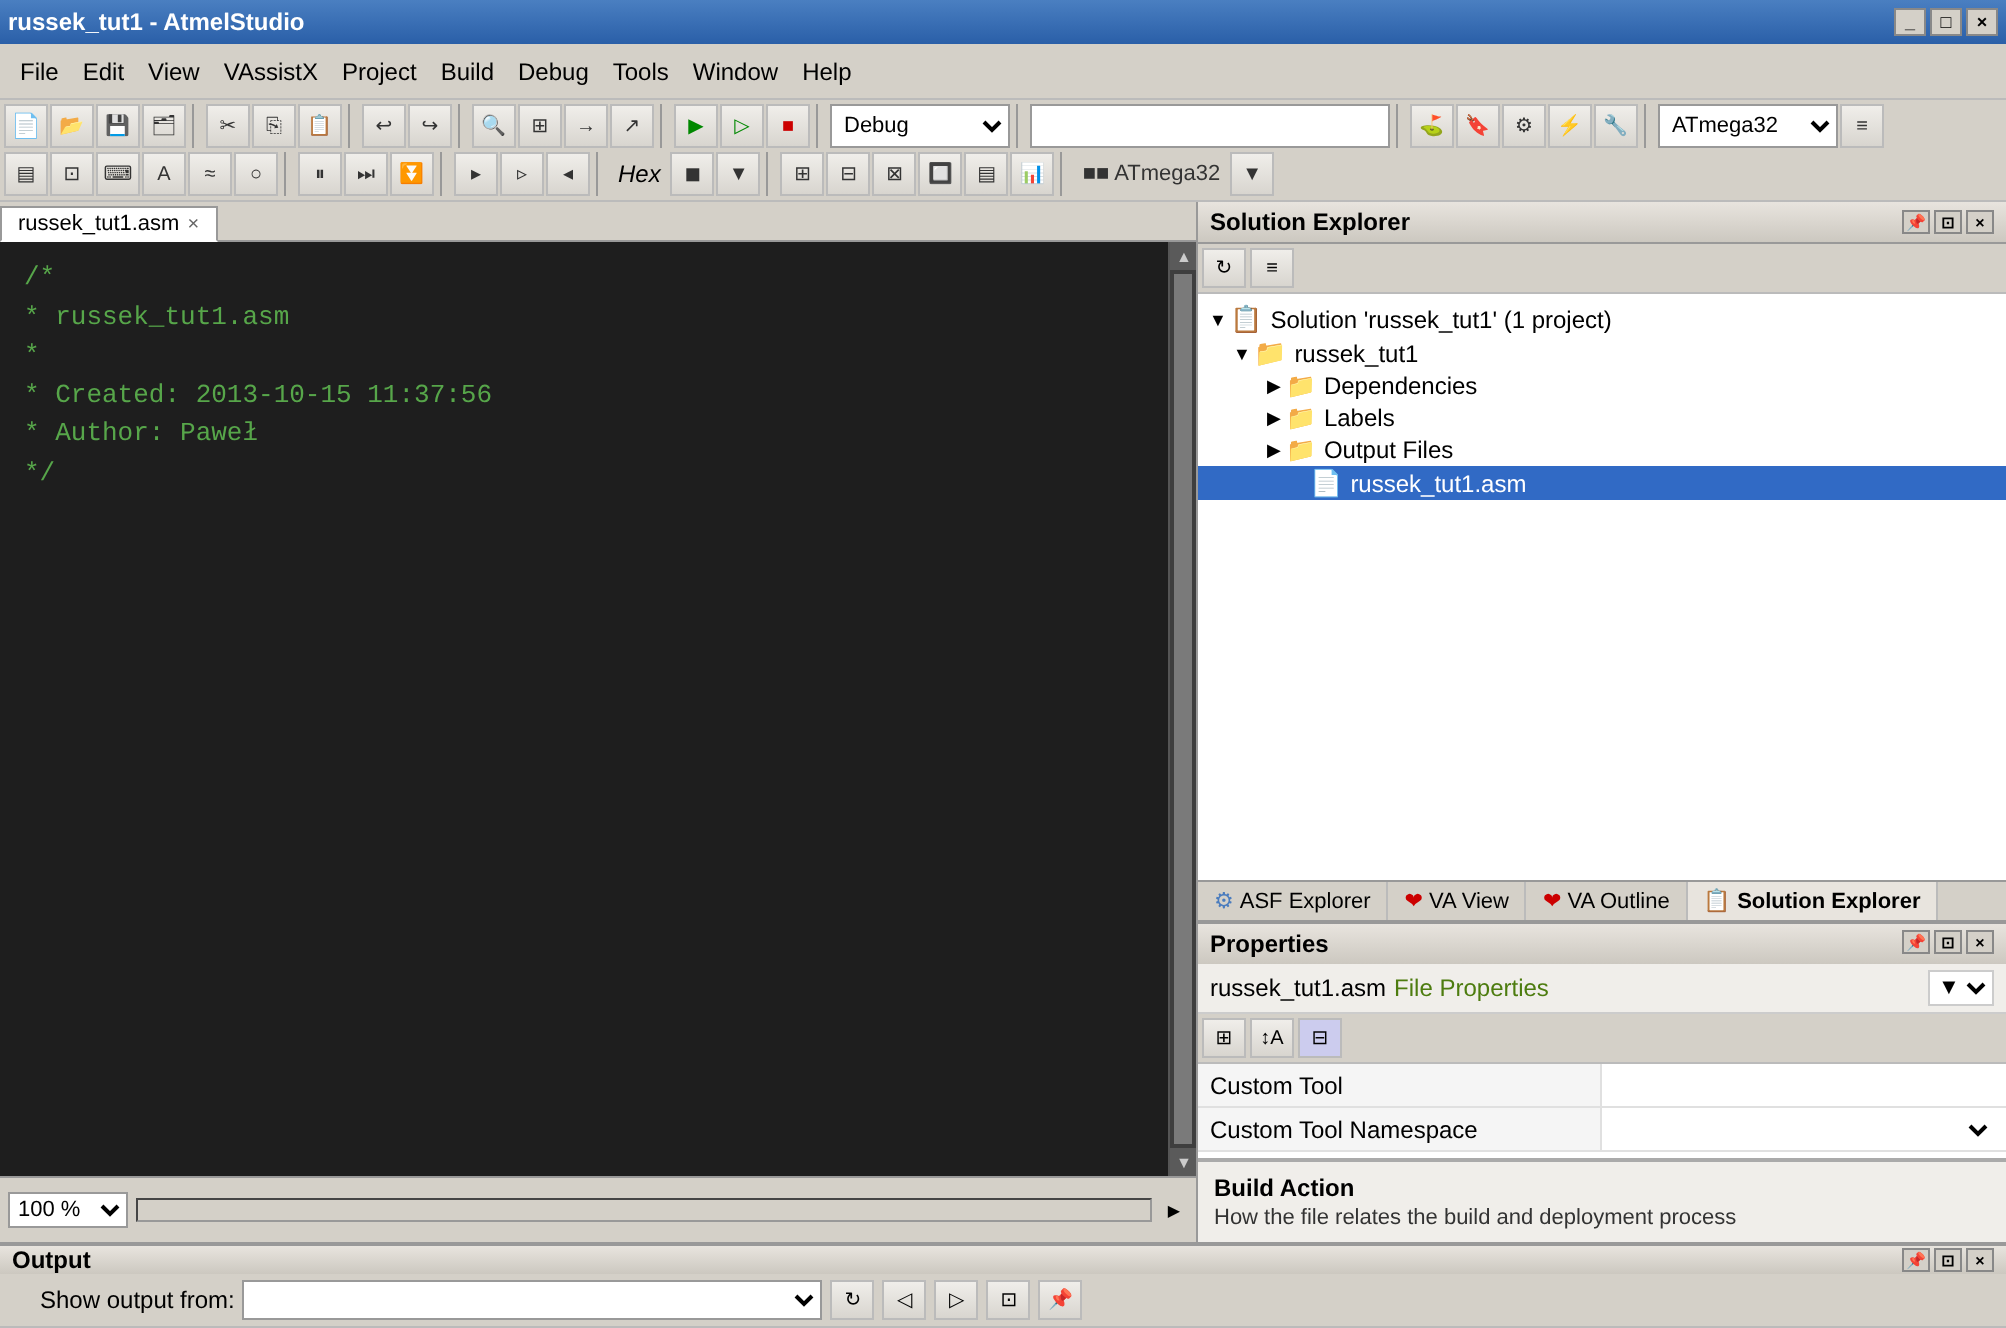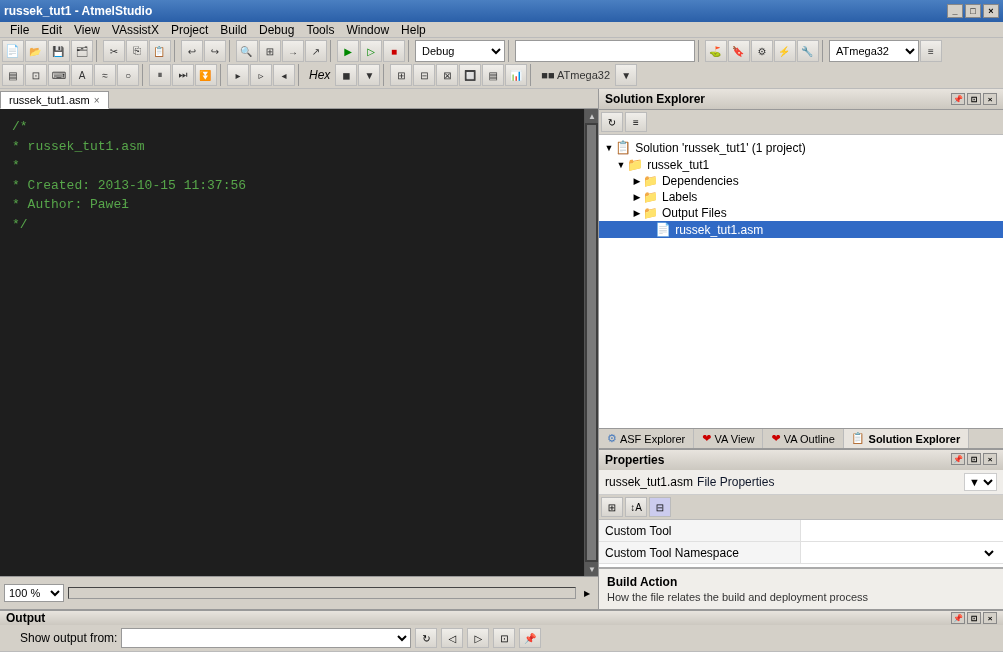--- a/index.html
+++ b/index.html
@@ -24,21 +24,21 @@
       border: 1px solid #888;
       font-size: 9px;
       display: flex; align-items: center; justify-content: center;
       cursor: pointer;
       color: #000;
     }
 
     
     .menu-bar {
       background: #d4d0c8;
-      height: 16px;
+      height: 28px;
       display: flex;
       align-items: center;
       padding: 0 4px;
       border-bottom: 1px solid #bbb;
     }
     .menu-item {
       padding: 2px 6px;
       font-size: 12px;
       cursor: pointer;
       color: #000;
@@ -247,21 +247,21 @@
     .props-file-title {
       background: #f0eeea;
       padding: 3px 6px;
       font-size: 12px;
       display: flex;
       gap: 4px;
       align-items: center;
       border-bottom: 1px solid #ccc;
     }
     .props-filename { color: #000; }
-    .props-filelabel { color: #0f172a; }
+    .props-filelabel { color: #4d7c0f; }
 
     .props-toolbar {
       background: #d4d0c8;
       padding: 2px;
       display: flex;
       gap: 2px;
       border-bottom: 1px solid #bbb;
     }
     .props-btn { width: 22px; height: 20px; background: linear-gradient(to bottom, #f0eeea, #d8d5cf); border: 1px solid #bbb; display: flex; align-items: center; justify-content: center; font-size: 10px; cursor: pointer; }
 

